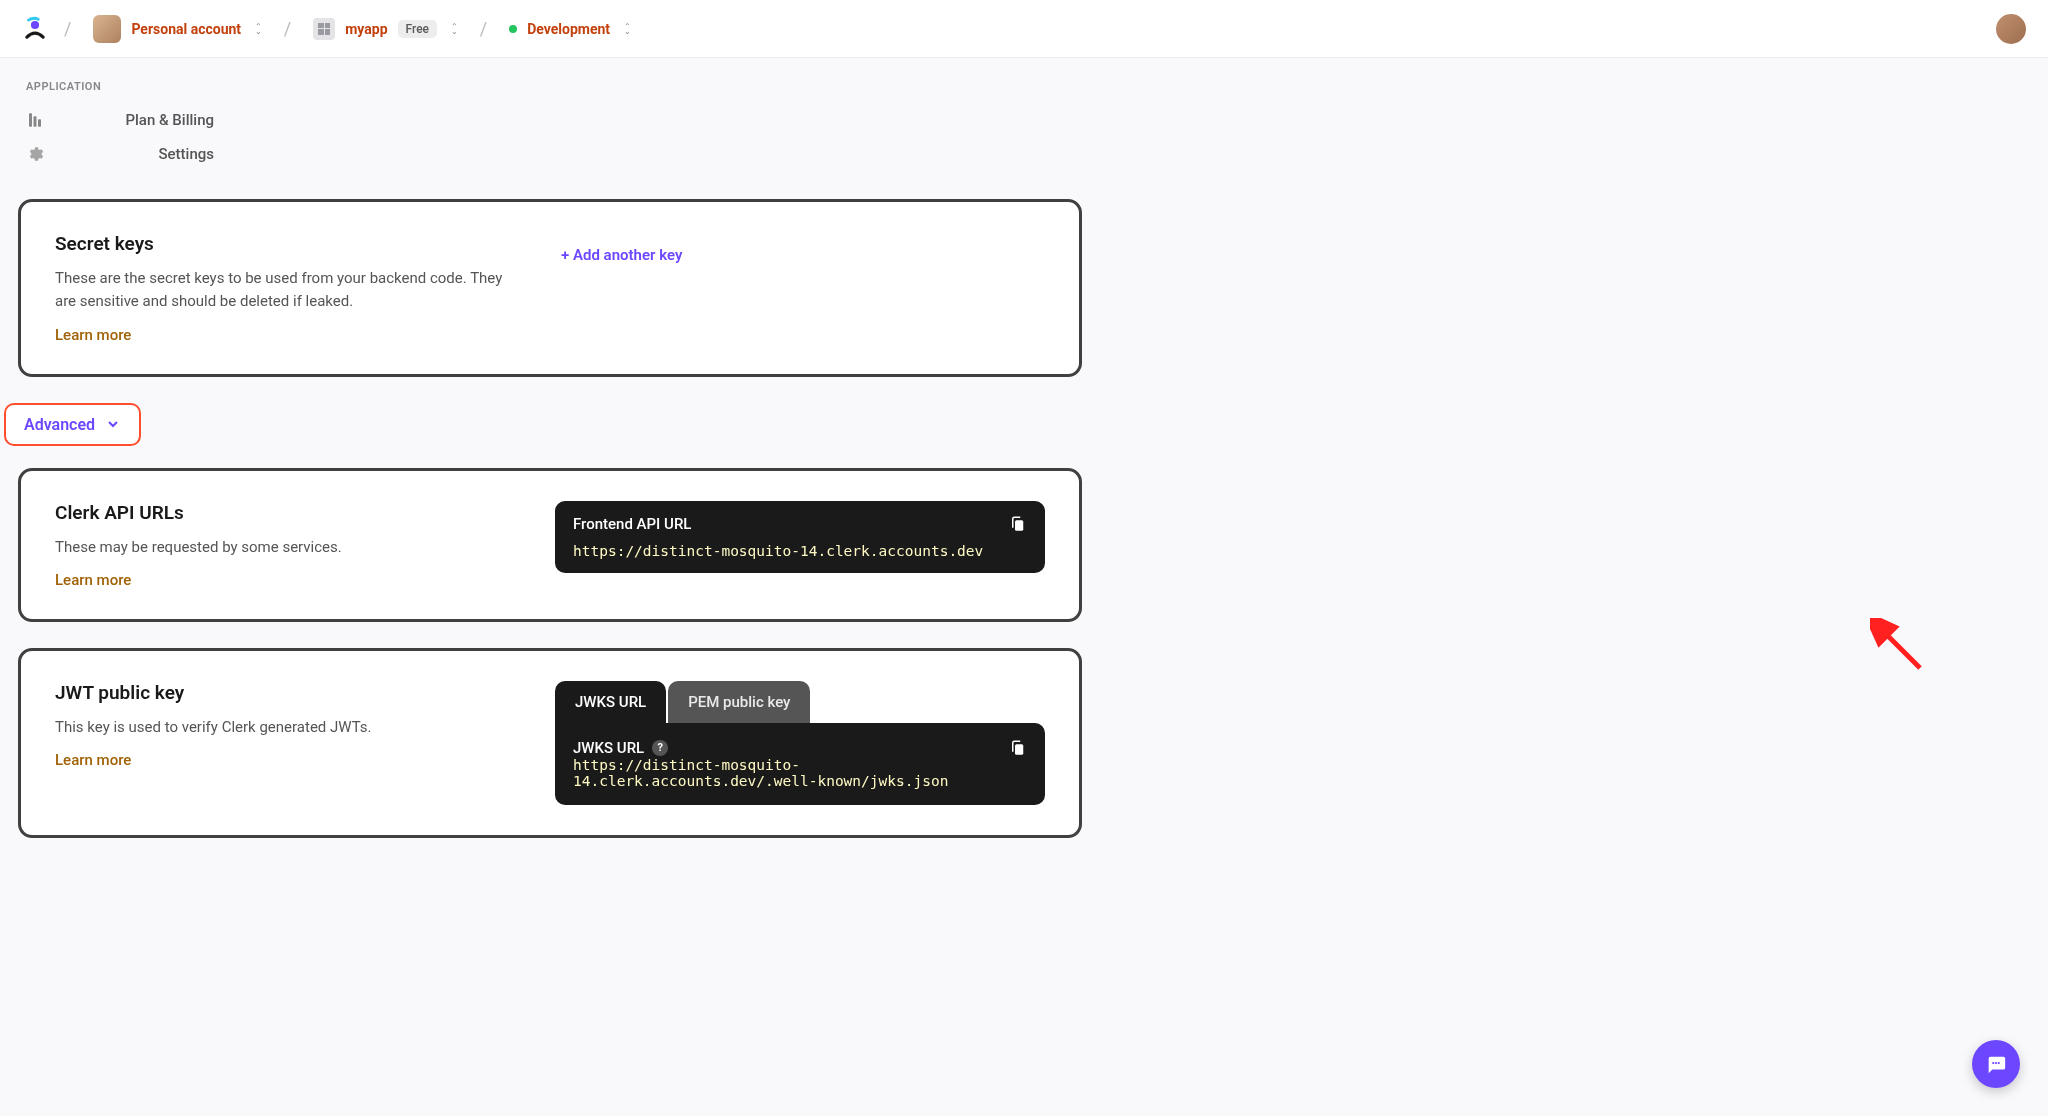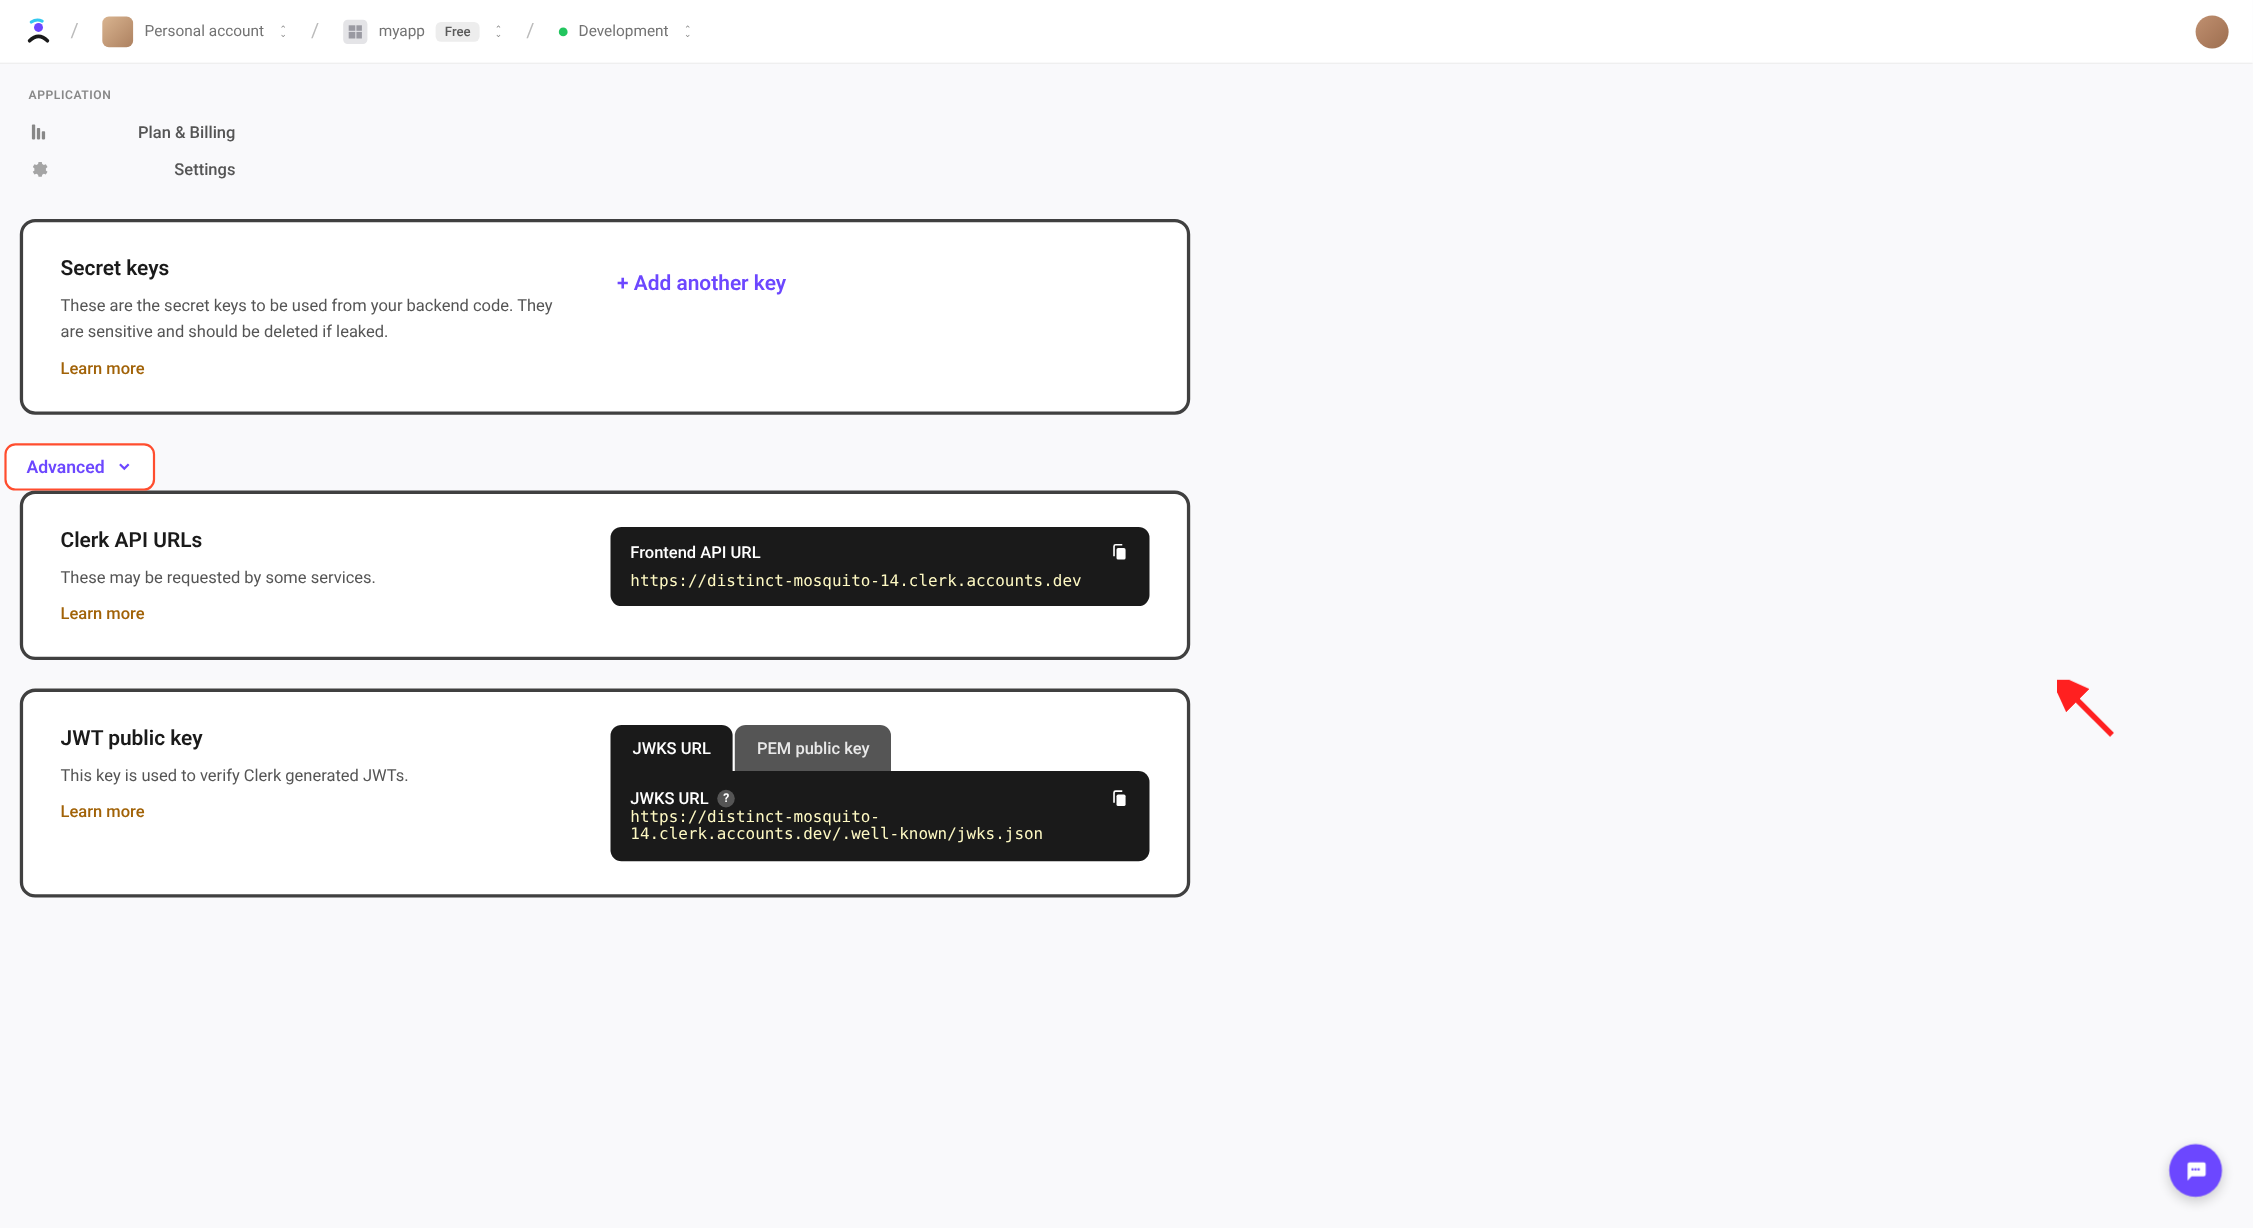--- a/index.html
+++ b/index.html
@@ -41,22 +41,22 @@
     }
     .bread-item {
       display: flex;
       align-items: center;
       gap: 10px;
       padding: 4px 6px;
       border-radius: 6px;
       cursor: pointer;
     }
     .bread-text {
-      font-weight: 400;
-      color: #737373;
+      font-weight: 700;
+      color: #c2410c;
     }
     .selector-icon {
       color: #888;
       display: flex;
       flex-direction: column;
       font-size: 8px;
       line-height: 5px;
       padding-left: 4px;
     }
     .app-icon {
@@ -213,39 +213,40 @@
       color: #666;
       filter: blur(4px);
       font-size: 14px;
       user-select: none;
       white-space: nowrap;
       overflow: hidden;
     }
     .add-key {
       color: #6c47ff;
       font-weight: 600;
-      font-size: 19px;
+      font-size: 15px;
       margin-top: 14px;
       padding-left: 6px;
       cursor: pointer;
       display: inline-block;
     }
 
     .advanced-btn {
       display: inline-flex;
       align-items: center;
       gap: 10px;
       border: 2.5px solid #ff4d2e;
       border-radius: 10px;
       padding: 10px 18px;
       background: #fff;
       color: #6c47ff;
       font-weight: 600;
       font-size: 16px;
       cursor: pointer;
+      margin-bottom: 22px;
       margin-left: -14px;
     }
 
     .mono {
       font-family: 'SF Mono', Menlo, monospace;
       font-size: 14.5px;
       color: #fef9c3;
     }
     .dark-box .mono {
       margin-top: 10px;

